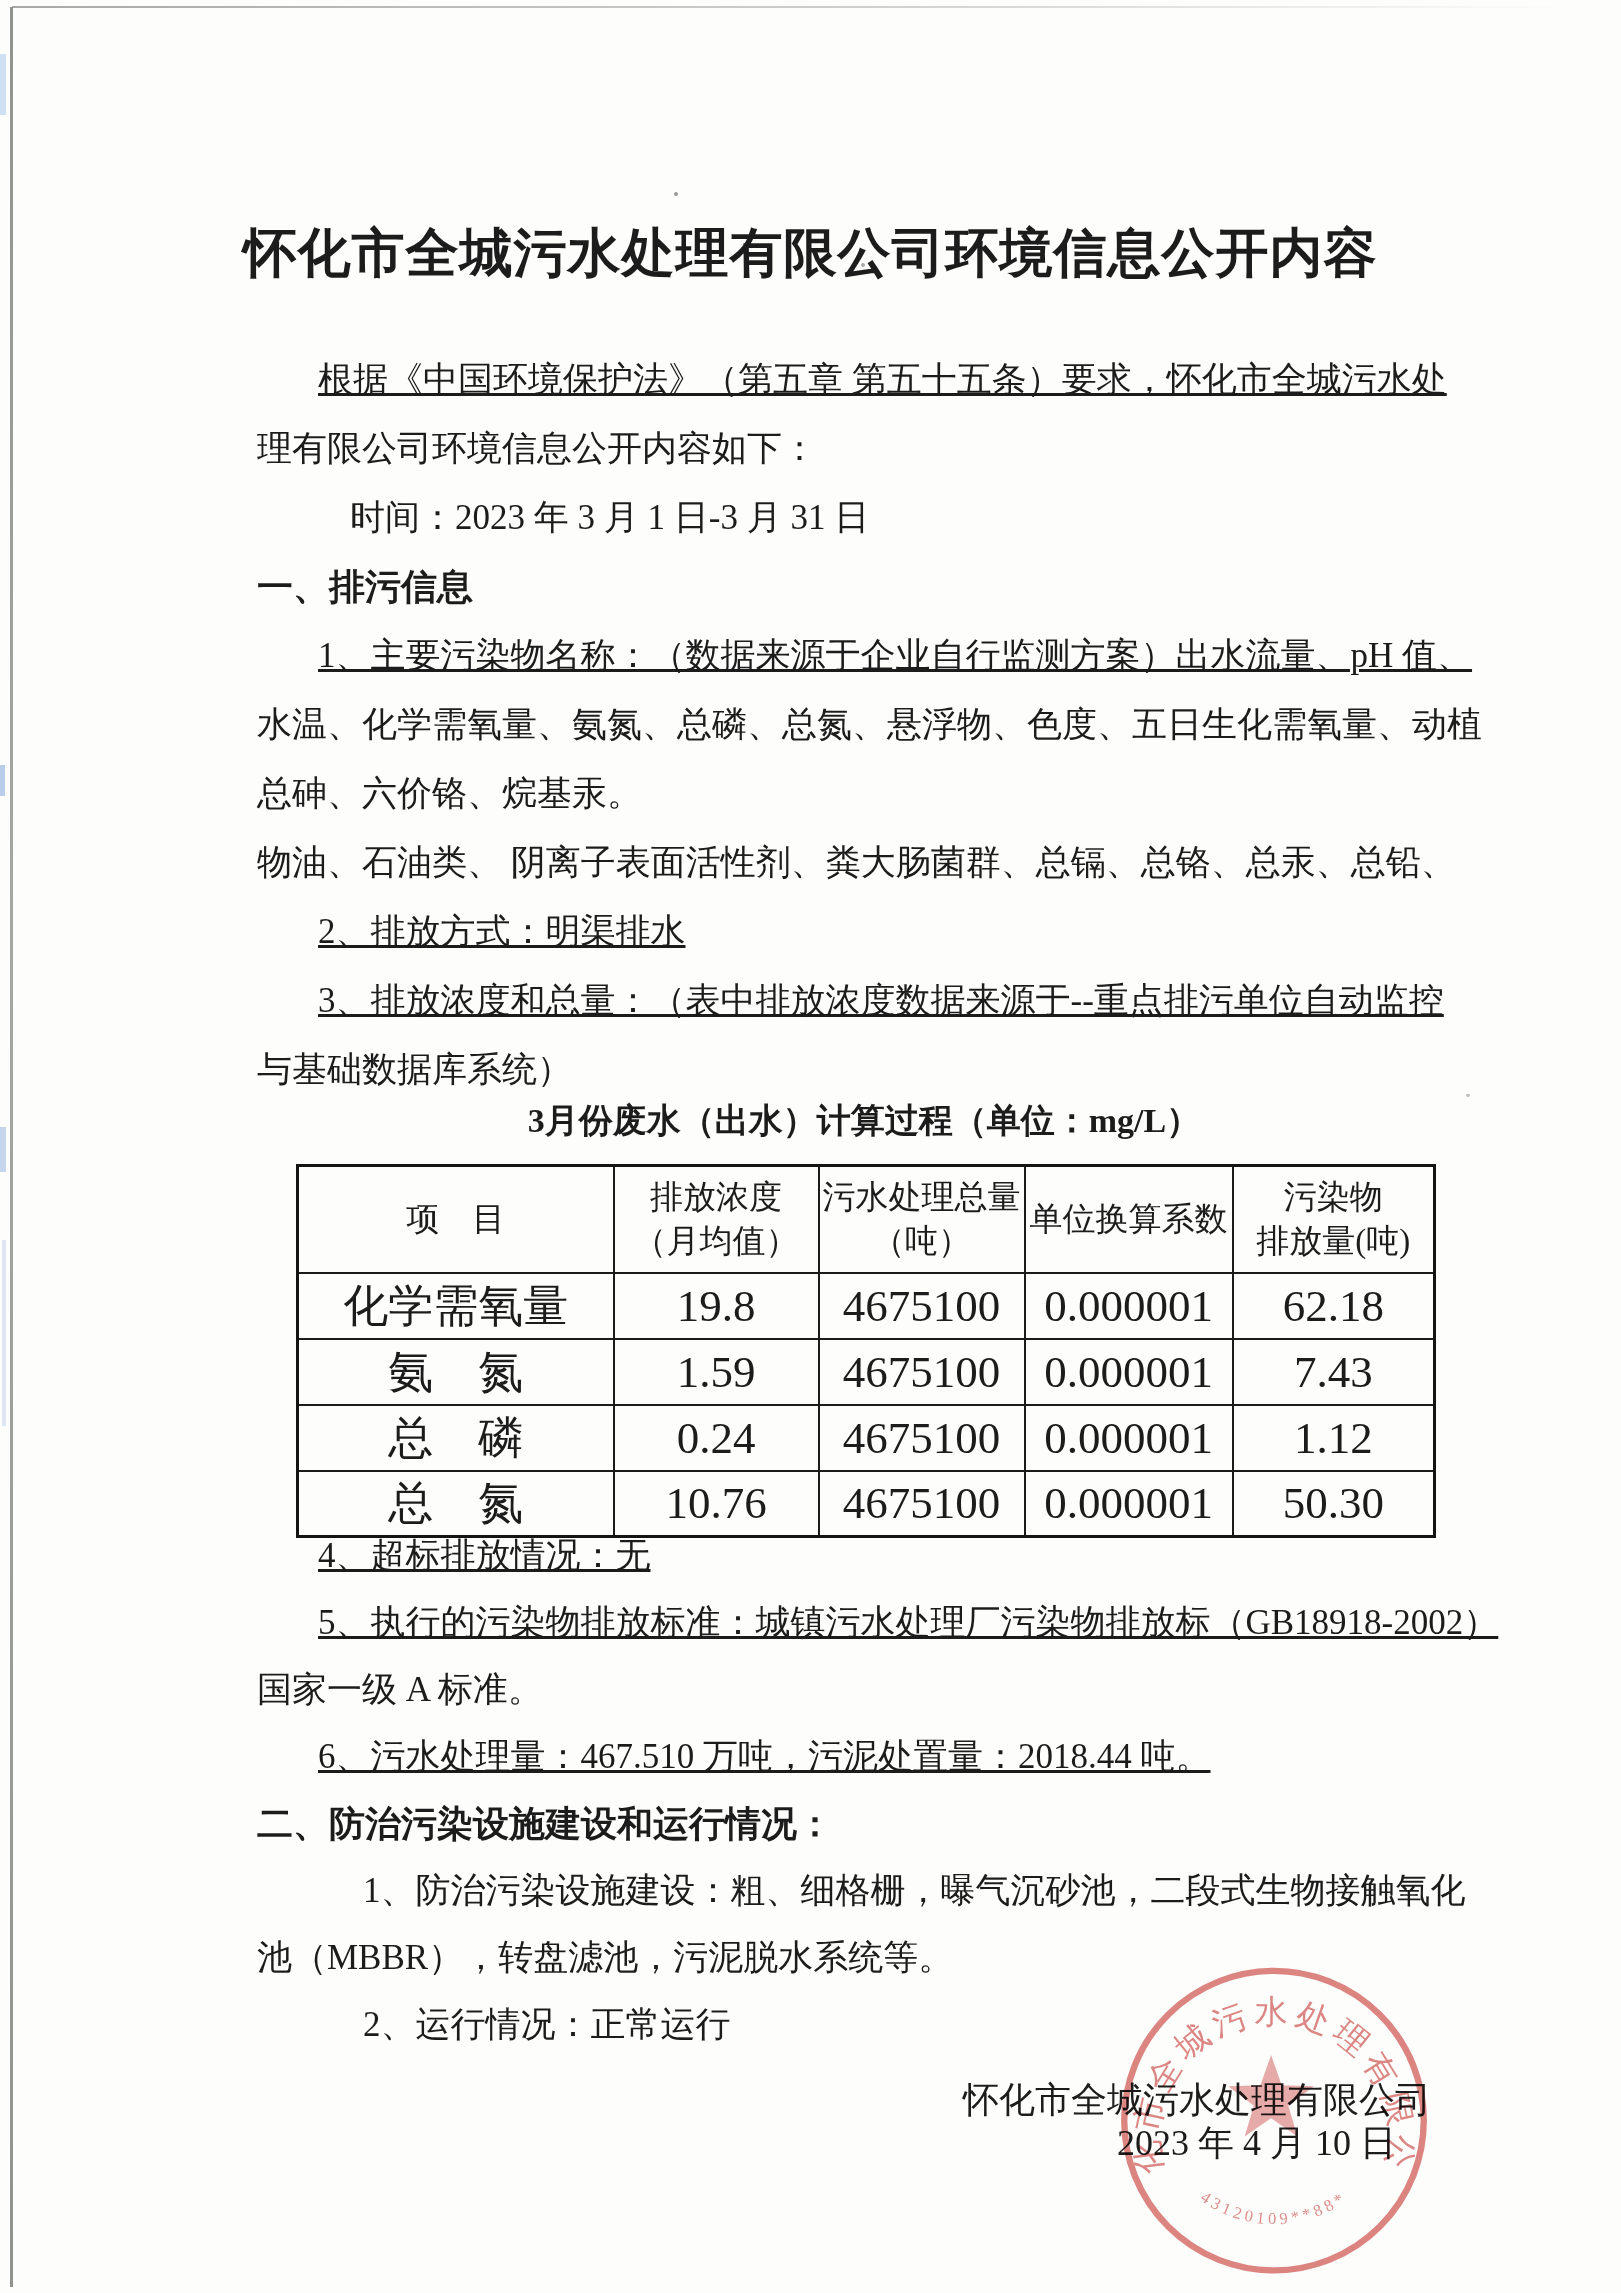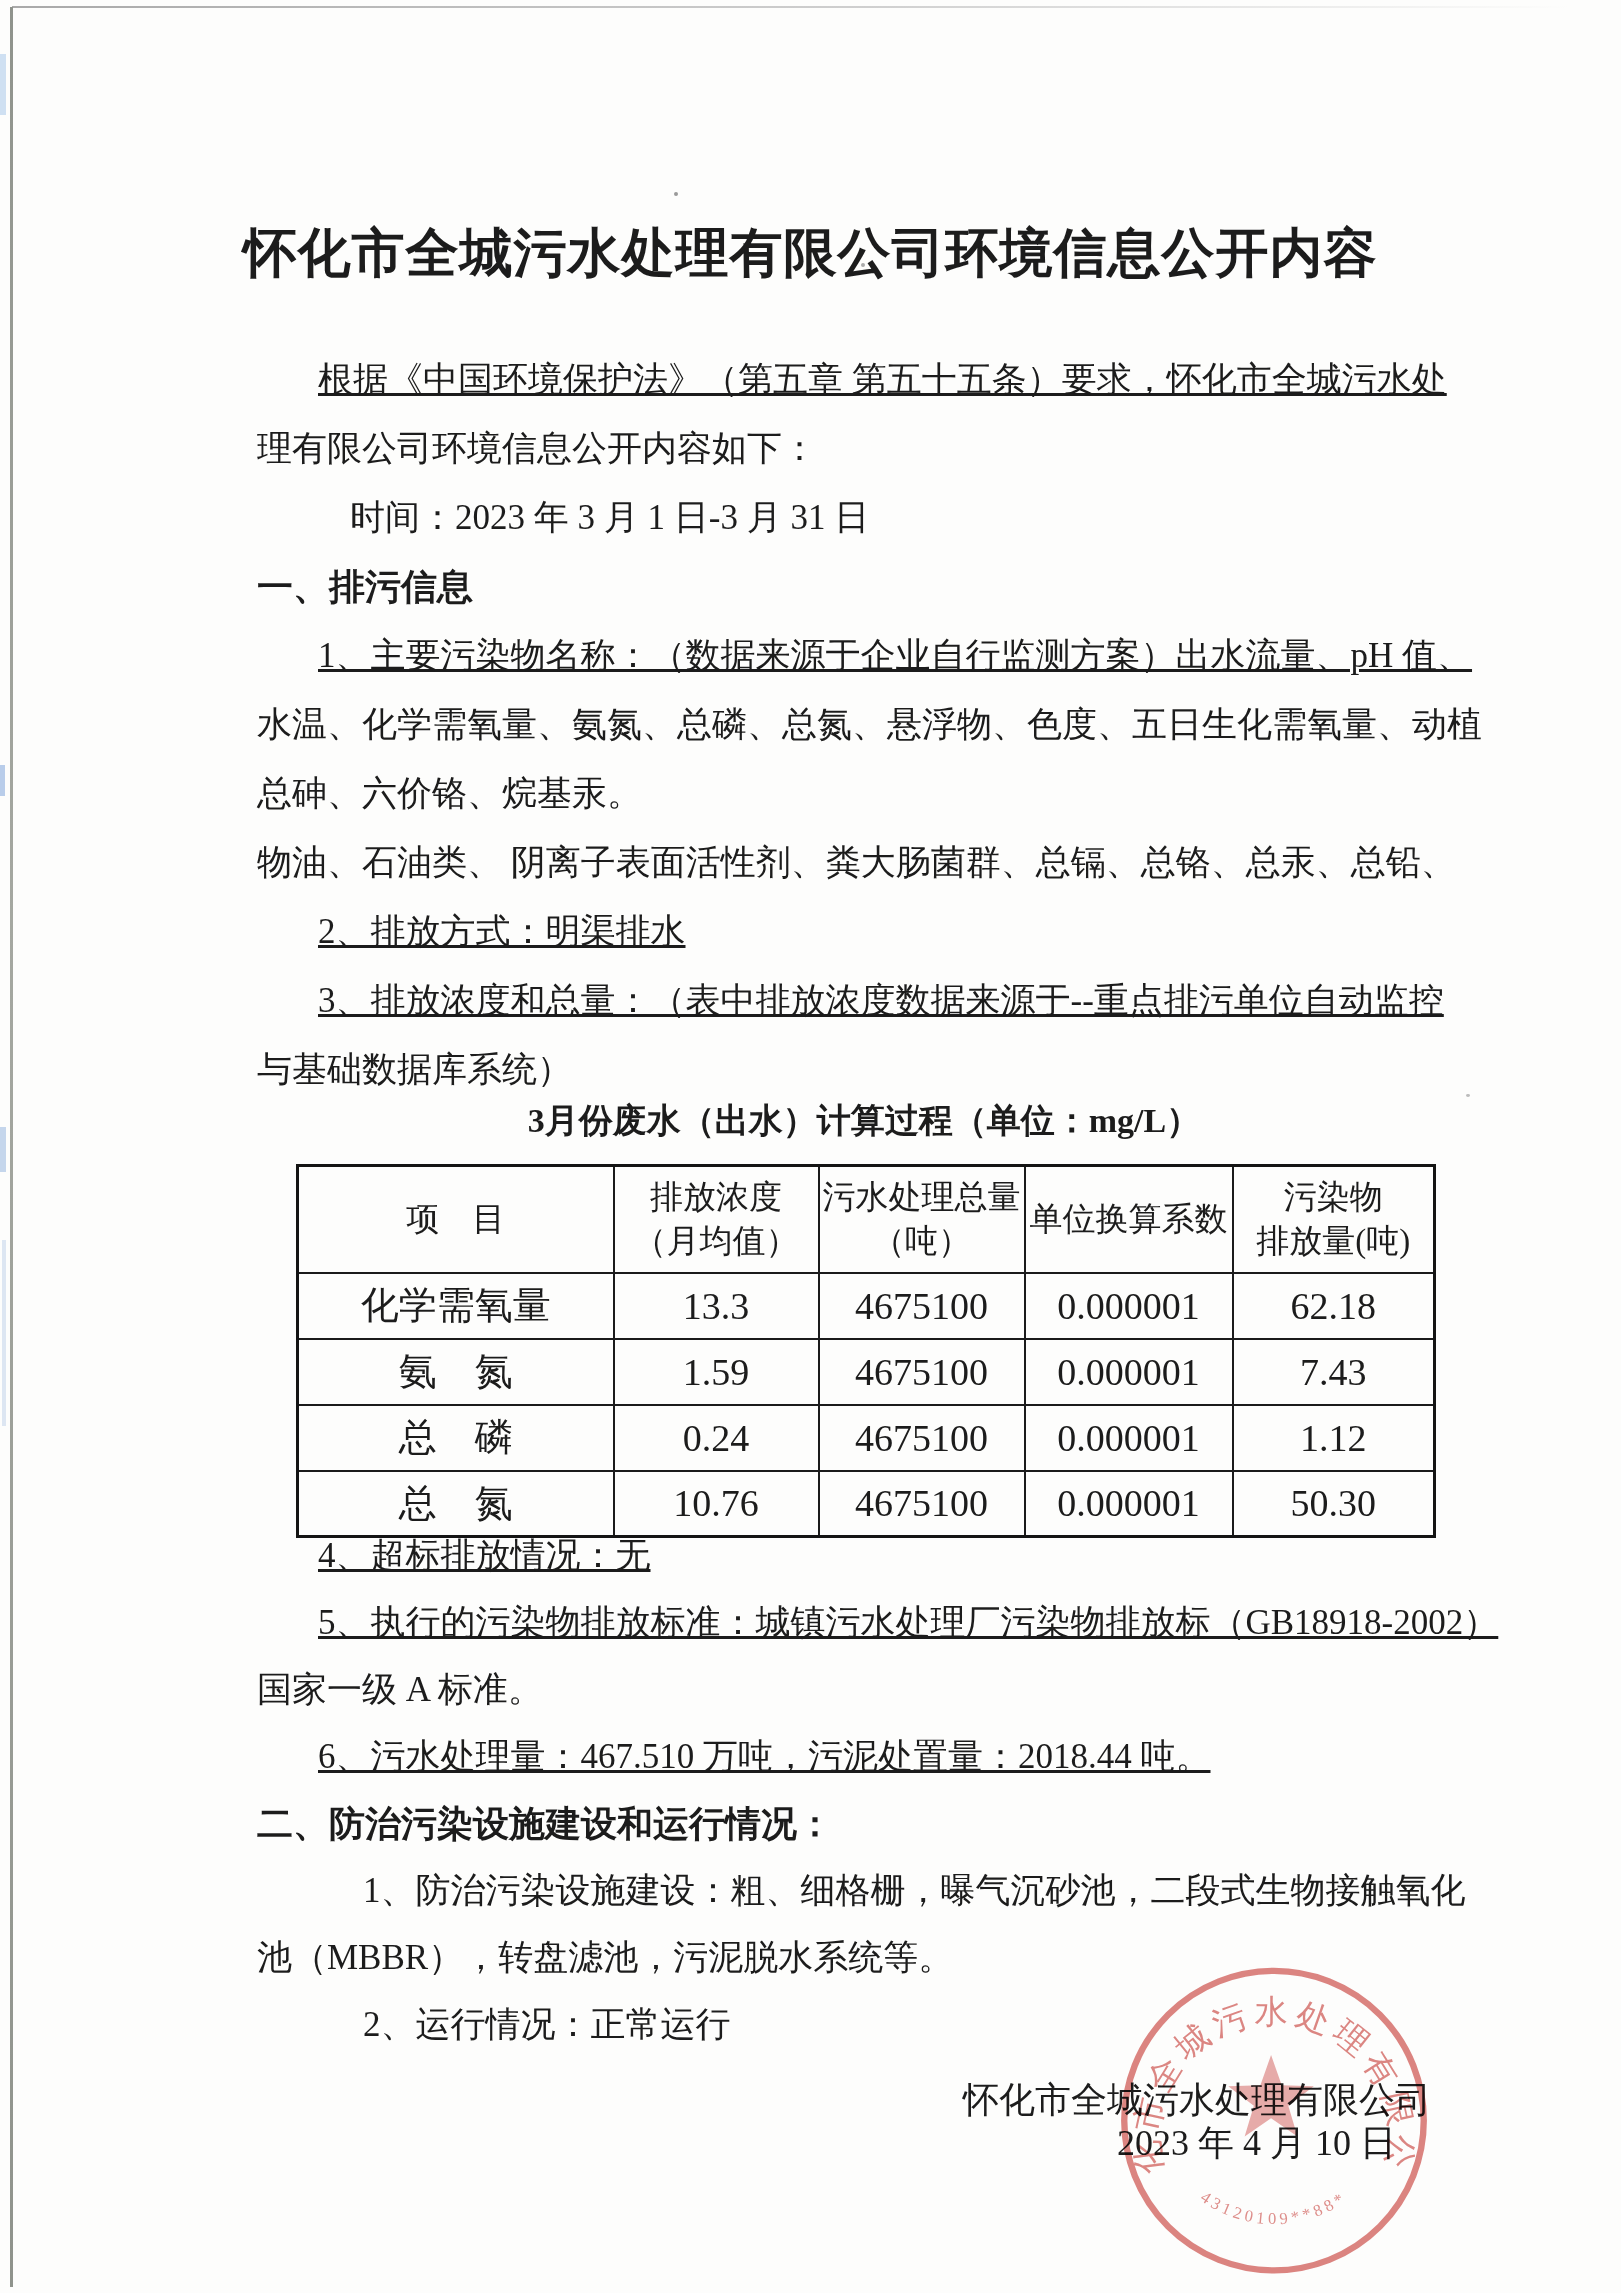--- a/index.html
+++ b/index.html
@@ -48,21 +48,21 @@
   .data-table {
     position:absolute; top:1164px; left:296px; width:1136px;
     border-collapse:collapse; table-layout:fixed;
     border:3.9px solid #141414;
   }
   .data-table th, .data-table td {
     border:2.9px solid #1b1b1b; text-align:center; vertical-align:middle;
     font-weight:normal; white-space:pre-line; padding:0;
   }
   .data-table th { height:107px; font-size:33px; line-height:1.35; }
-  .data-table td { height:66px; font-size:38px; }
+  .data-table td { height:66px; font-size:45px; }
 
   .sig-company { position:absolute; left:963px;  top:2076px; font-size:36px; white-space:pre; z-index:1; }
   .sig-date    { position:absolute; left:1117px; top:2119px; font-size:36px; white-space:pre; z-index:1; }
 
   .stamp {
     position:absolute; left:1117px; top:1964px; width:314px; height:323px;
     mix-blend-mode:multiply; opacity:.88; z-index:2; pointer-events:none;
   }
   .stamp text { font-family:"Liberation Serif","DejaVu Serif",serif; }
   .stamp .arc-text { font-size:34px; letter-spacing:6px; }
@@ -117,21 +117,21 @@
           <th>污水处理总量
 （吨）</th>
           <th>单位换算系数</th>
           <th>污染物
 排放量(吨)</th>
         </tr>
       </thead>
     <tbody id="table-body">
         <tr>
           <td>化学需氧量</td>
-          <td>13.3</td>
+          <td>19.8</td>
           <td>4675100</td>
           <td>0.000001</td>
           <td>62.18</td>
         </tr>
         <tr>
           <td>氨　氮</td>
           <td>1.59</td>
           <td>4675100</td>
           <td>0.000001</td>
           <td>7.43</td>

